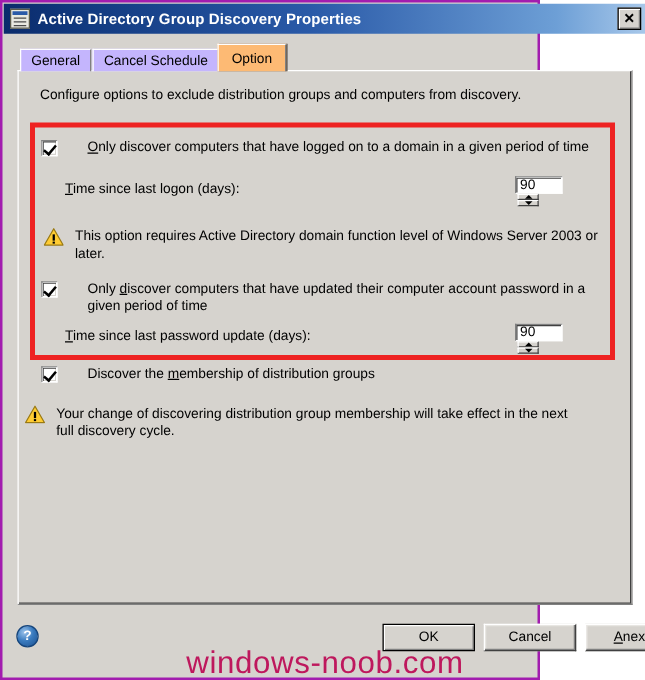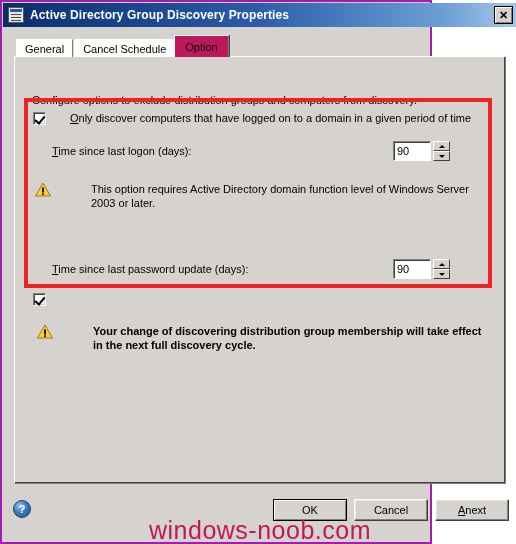--- a/index.html
+++ b/index.html
@@ -93,36 +93,36 @@
     top: 33px;
     height: 22px;
     display: flex;
     align-items: flex-end;
     z-index: 3;
   }
   .tab {
     height: 18px;
     padding: 0 8px;
     margin-right: 1px;
-    background: #ffffff;
+    background: #c4b5fd;
     border: 1px solid #ffffff;
     border-right-color: #808080;
     border-bottom: none;
     box-sizing: border-box;
     display: flex;
     align-items: center;
     font-size: 11px;
     color: #000000;
     white-space: nowrap;
   }
   .tab.active {
     height: 22px;
     margin: 0 -2px 0 -2px;
     padding: 0 10px;
-    background: #be185d;
+    background: #fdba74;
     border: 1px solid #ffffff;
     border-right-color: #808080;
     border-bottom: none;
     position: relative;
     z-index: 4;
     box-shadow: 1px 0 0 #404040;
   }
 
   
   #tabpanel {
@@ -140,21 +140,20 @@
   }
 
   
   #intro-text {
     position: absolute;
     left: 30px;
     top: 68px;
     width: 460px;
     font-size: 11px;
     color: #000000;
-    margin-top: 24px;
   }
 
   
   #red-highlight {
     position: absolute;
     left: 22px;
     top: 96px;
     width: 468px;
     height: 190px;
     border: 4px solid #ee2222;
@@ -212,20 +211,21 @@
     font-size: 11px;
     color: #000000;
     white-space: nowrap;
   }
   .spin-control {
     position: absolute;
     right: 0;
     display: flex;
     align-items: stretch;
     height: 20px;
+    flex-direction: column;
   }
   .spin-input {
     width: 38px;
     height: 20px;
     background: #ffffff;
     border: 1px solid #808080;
     border-right-color: #ffffff;
     border-bottom-color: #ffffff;
     box-sizing: border-box;
     box-shadow: inset 1px 1px 0 #404040;
@@ -260,24 +260,23 @@
     border-right: 3px solid transparent;
   }
   .spin-btn.up .arr { border-bottom: 3px solid #000000; }
   .spin-btn.down .arr { border-top: 3px solid #000000; }
 
   
   .warn-row {
     position: absolute;
     display: flex;
     align-items: flex-start;
-    gap: 31px;
   }
   #warn-row-1 { left: 33px; top: 180px; width: 450px; }
-  #warn-row-2 { left: 35px; top: 322px; width: 450px; font-weight: bold; }
+  #warn-row-2 { left: 18px; top: 322px; width: 450px; }
   .warn-icon {
     width: 16px; height: 15px;
     flex: none;
     position: relative;
     margin-top: 0px;
   }
   .warn-text {
     margin-left: 9px;
     font-size: 11px;
     color: #000000;
@@ -311,20 +310,21 @@
     border: 1px solid #ffffff;
     border-right-color: #404040;
     border-bottom-color: #404040;
     box-sizing: border-box;
     box-shadow: inset -1px -1px 0 #808080, inset 1px 1px 0 #e8e6e2;
     display: flex;
     align-items: center;
     justify-content: center;
     font-size: 11px;
     color: #000000;
+    margin-left: 33px;
   }
   #ok-button {
     left: 271px;
     border: 1px solid #000000;
     box-shadow: inset 1px 1px 0 #ffffff, inset -1px -1px 0 #808080;
   }
   #cancel-button { left: 352px; }
   #apply-button  { left: 433px; }
 
   
@@ -394,38 +394,43 @@
     <div class="warn-icon">
       <svg width="16" height="15" viewBox="0 0 16 15">
         <polygon points="8,1 15.5,14 0.5,14" fill="#ffcc33" stroke="#9a7a14" stroke-width="1" stroke-linejoin="round"></polygon>
         <rect x="7.1" y="5.5" width="1.8" height="5" fill="#000000"></rect>
         <rect x="7.1" y="11.3" width="1.8" height="1.6" fill="#000000"></rect>
       </svg>
     </div>
     <div class="warn-text">This option requires Active Directory domain function level of Windows Server 2003 or later.</div>
   </div>
 
+  <div class="cb-row" id="cb-row-2">
+    <div class="checkbox checked"></div>
+    <div class="cb-label"><span>Only </span><span class="u">d</span><span>iscover computers that have updated their computer account password in a given period of time</span></div>
+  </div>
 
   <div class="spin-row" id="spin-row-2">
     <div class="spin-label"><span class="u">T</span><span>ime since last password update (days):</span></div>
     <div class="spin-control">
       <div class="spin-input">90</div>
       <div class="spin-buttons">
         <div class="spin-btn up">
             <span class="arr"></span>
           </div>
         <div class="spin-btn down">
             <span class="arr"></span>
           </div>
       </div>
     </div>
   </div>
 
   <div class="cb-row" id="cb-row-3">
     <div class="checkbox checked"></div>
+    <div class="cb-label"><span>Discover the </span><span class="u">m</span><span>embership of distribution groups</span></div>
   </div>
 
   <div class="warn-row" id="warn-row-2">
     <div class="warn-icon">
       <svg width="16" height="15" viewBox="0 0 16 15">
         <polygon points="8,1 15.5,14 0.5,14" fill="#ffcc33" stroke="#9a7a14" stroke-width="1" stroke-linejoin="round"></polygon>
         <rect x="7.1" y="5.5" width="1.8" height="5" fill="#000000"></rect>
         <rect x="7.1" y="11.3" width="1.8" height="1.6" fill="#000000"></rect>
       </svg>
     </div>

